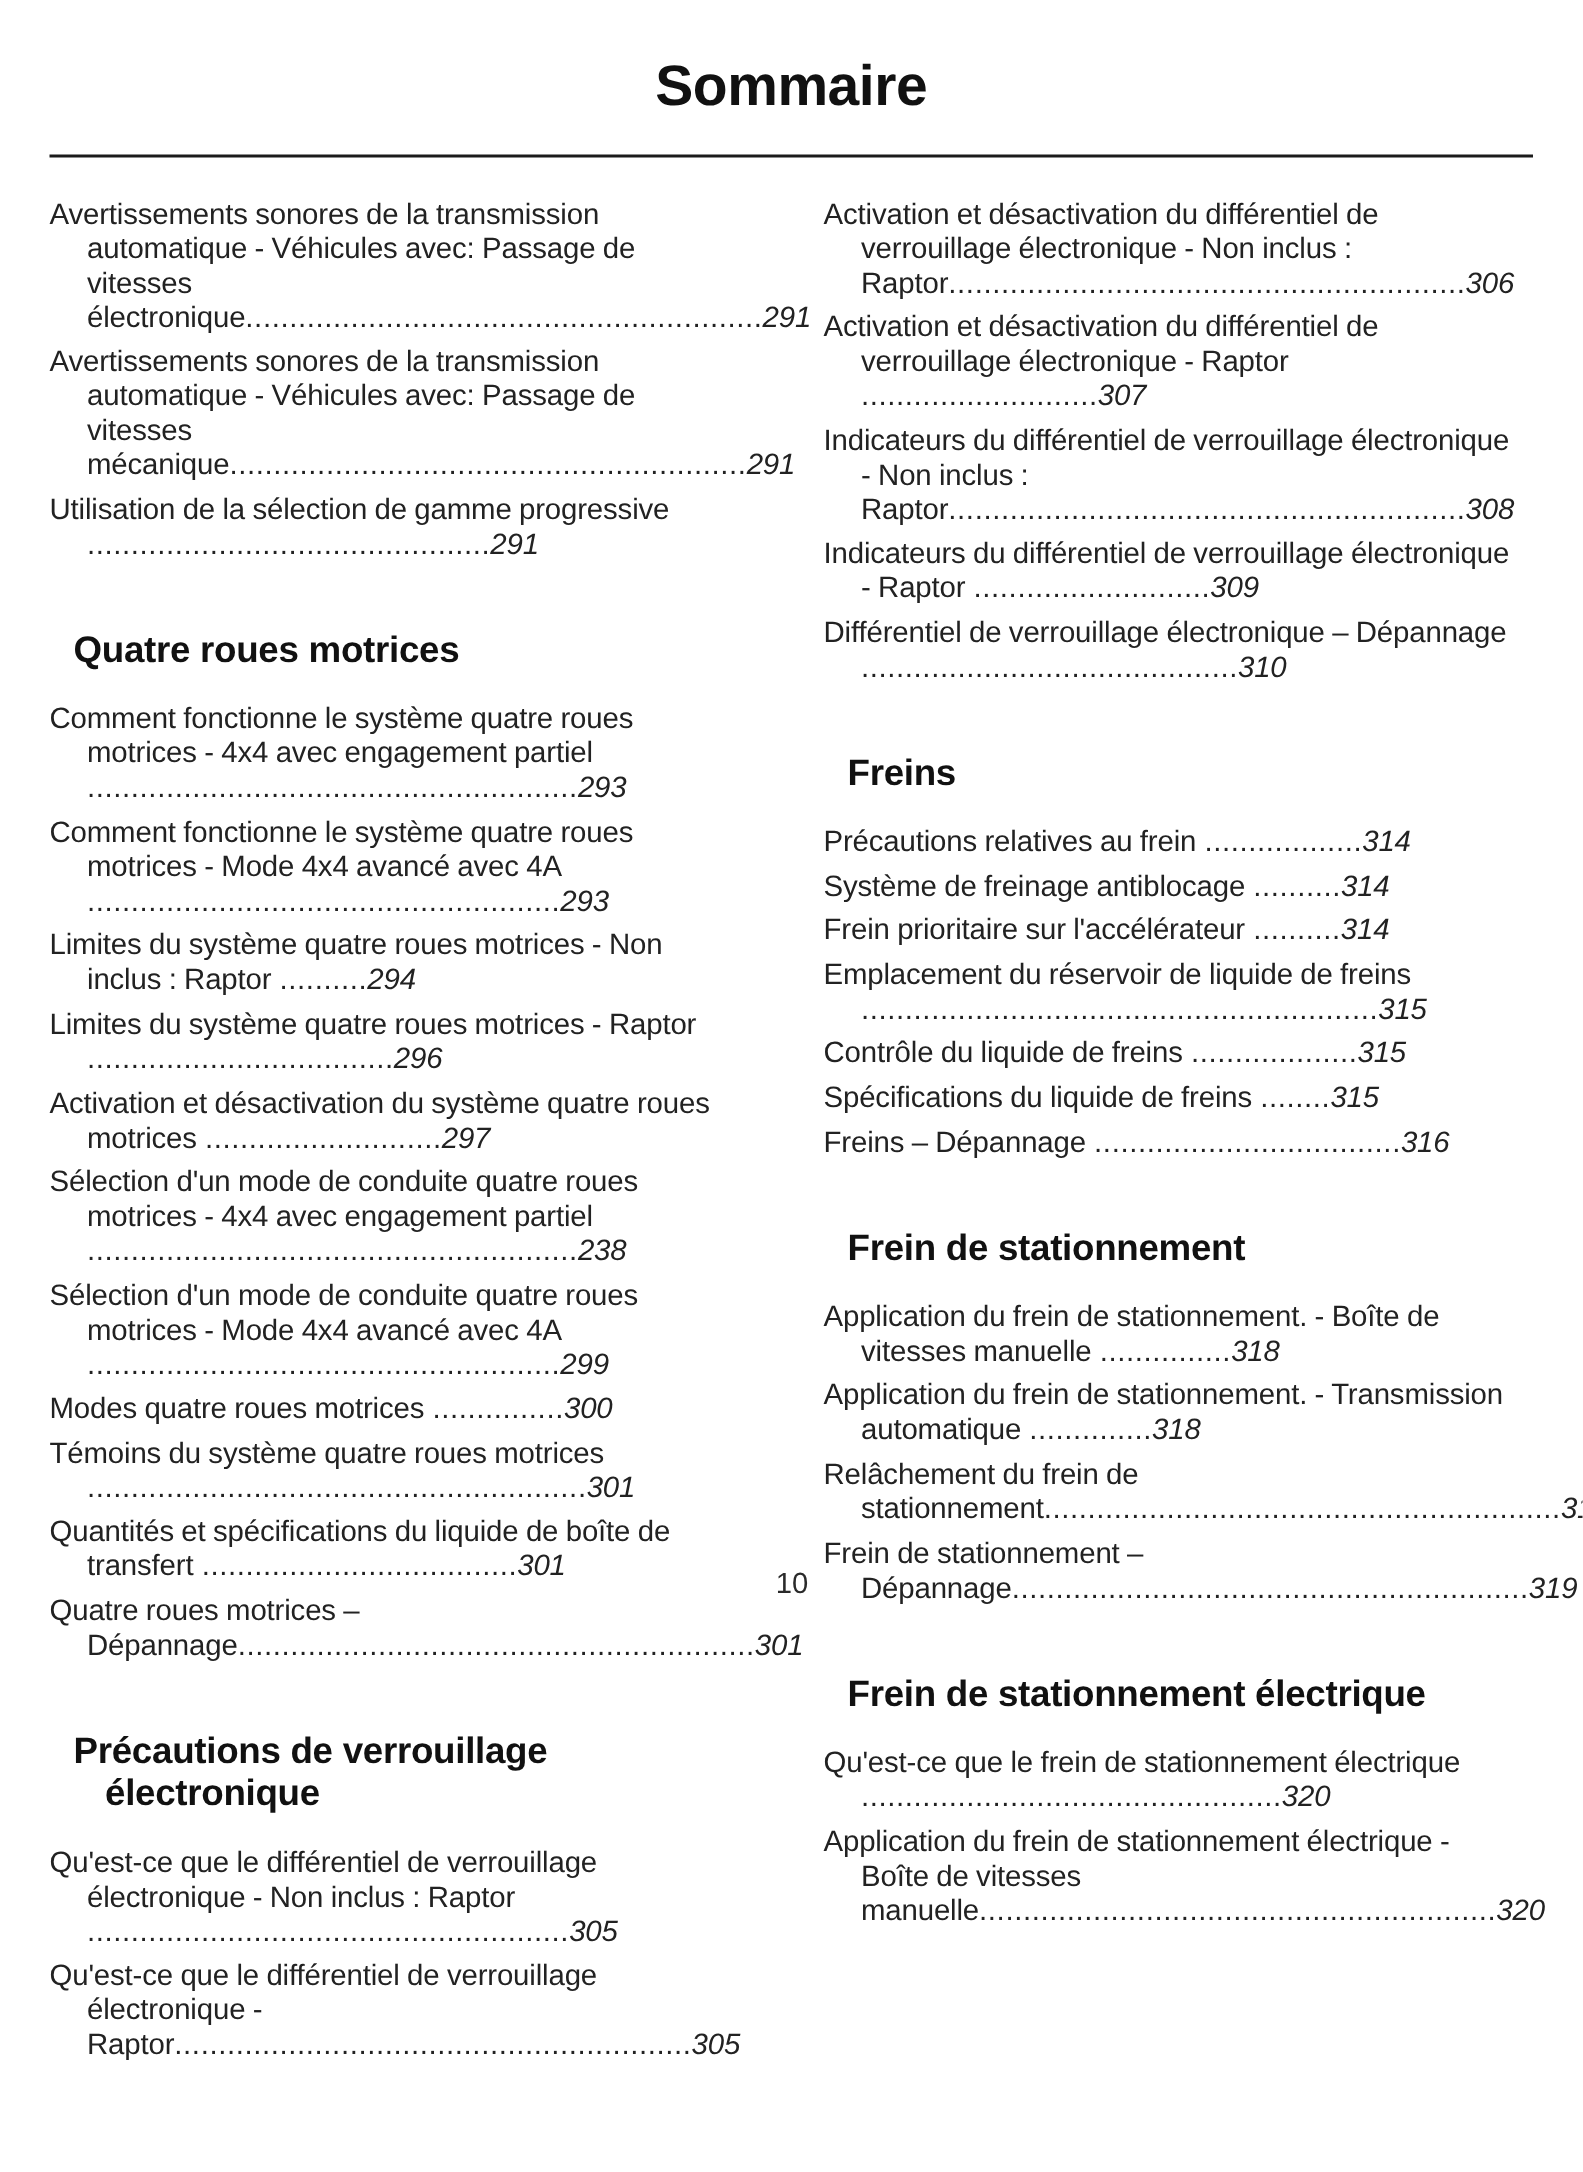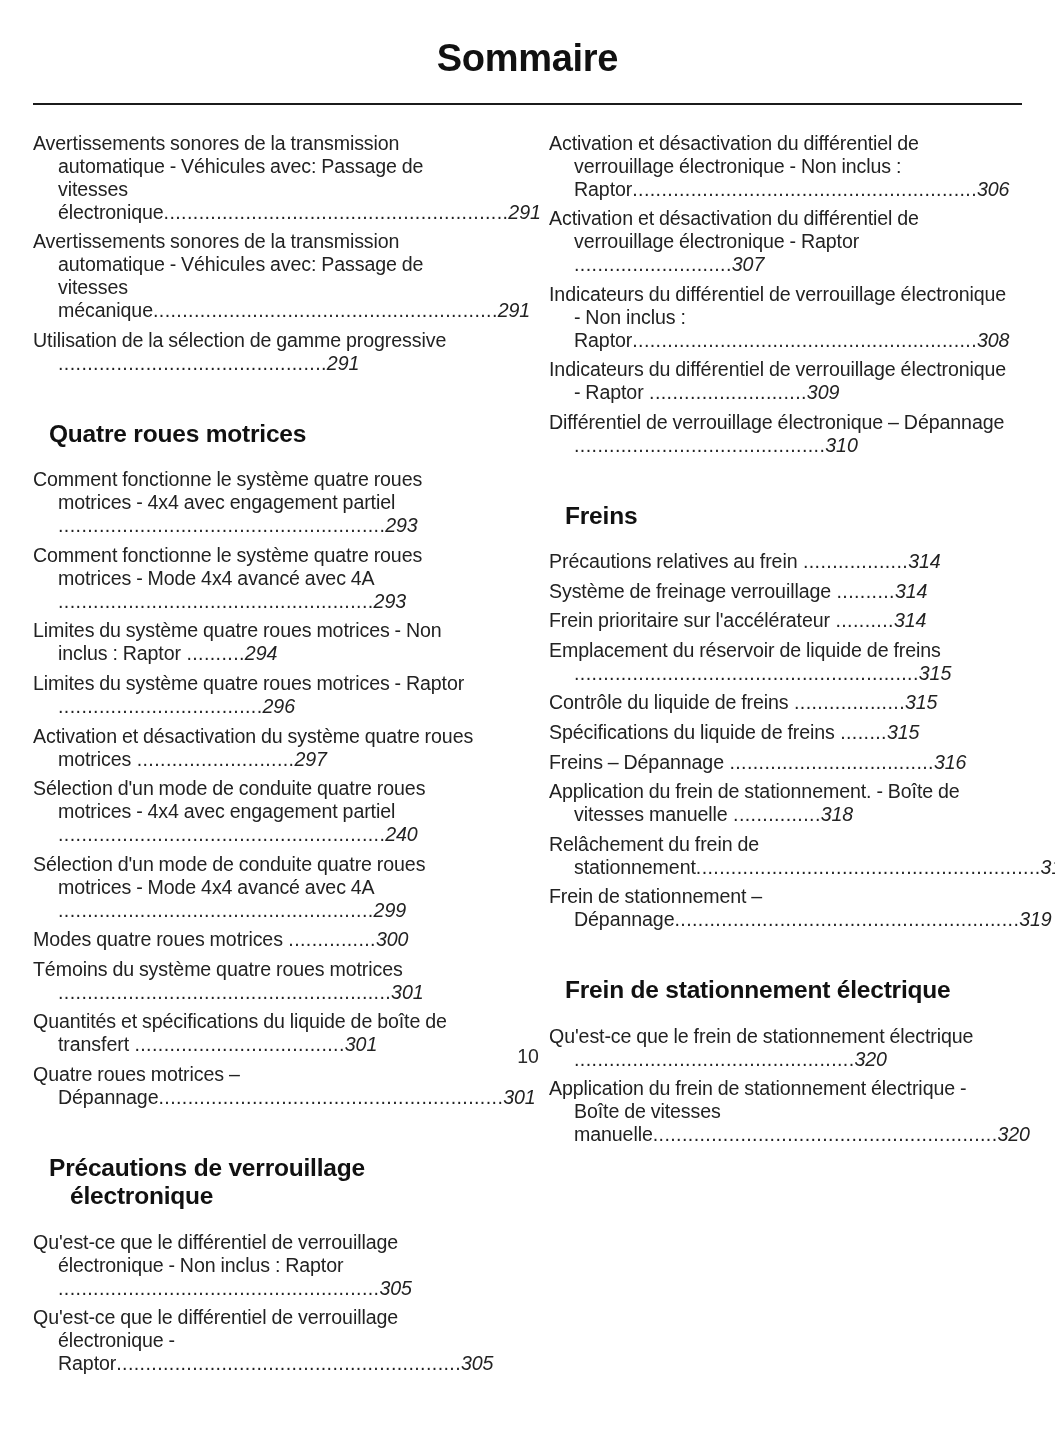--- a/index.html
+++ b/index.html
@@ -119,45 +119,47 @@
     <div class="column" id="col-0">
         <div class="entry"><span>Avertissements sonores de la transmission automatique - Véhicules avec: Passage de vitesses électronique</span><span class="leader">...........................................................</span><span class="pagenum">291</span></div>
         <div class="entry"><span>Avertissements sonores de la transmission automatique - Véhicules avec: Passage de vitesses mécanique</span><span class="leader">...........................................................</span><span class="pagenum">291</span></div>
         <div class="entry"><span>Utilisation de la sélection de gamme progressive</span><span class="leader"> ..............................................</span><span class="pagenum">291</span></div>
         <div class="section-heading"><span class="htext">Quatre roues motrices</span></div>
         <div class="entry"><span>Comment fonctionne le système quatre roues motrices - 4x4 avec engagement partiel</span><span class="leader"> ........................................................</span><span class="pagenum">293</span></div>
         <div class="entry"><span>Comment fonctionne le système quatre roues motrices - Mode 4x4 avancé avec 4A</span><span class="leader"> ......................................................</span><span class="pagenum">293</span></div>
         <div class="entry"><span>Limites du système quatre roues motrices - Non inclus : Raptor</span><span class="leader"> ..........</span><span class="pagenum">294</span></div>
         <div class="entry"><span>Limites du système quatre roues motrices - Raptor</span><span class="leader"> ...................................</span><span class="pagenum">296</span></div>
         <div class="entry"><span>Activation et désactivation du système quatre roues motrices</span><span class="leader"> ...........................</span><span class="pagenum">297</span></div>
-        <div class="entry"><span>Sélection d'un mode de conduite quatre roues motrices - 4x4 avec engagement partiel</span><span class="leader"> ........................................................</span><span class="pagenum">240</span></div>
+        <div class="entry"><span>Sélection d'un mode de conduite quatre roues motrices - 4x4 avec engagement partiel</span><span class="leader"> ........................................................</span><span class="pagenum">238</span></div>
         <div class="entry"><span>Sélection d'un mode de conduite quatre roues motrices - Mode 4x4 avancé avec 4A</span><span class="leader"> ......................................................</span><span class="pagenum">299</span></div>
         <div class="entry"><span>Modes quatre roues motrices</span><span class="leader"> ...............</span><span class="pagenum">300</span></div>
         <div class="entry"><span>Témoins du système quatre roues motrices</span><span class="leader"> .........................................................</span><span class="pagenum">301</span></div>
         <div class="entry"><span>Quantités et spécifications du liquide de boîte de transfert</span><span class="leader"> ....................................</span><span class="pagenum">301</span></div>
         <div class="entry"><span>Quatre roues motrices – Dépannage</span><span class="leader">...........................................................</span><span class="pagenum">301</span></div>
         <div class="section-heading"><span class="htext">Précautions de verrouillage électronique</span></div>
         <div class="entry"><span>Qu'est-ce que le différentiel de verrouillage électronique - Non inclus : Raptor</span><span class="leader"> .......................................................</span><span class="pagenum">305</span></div>
         <div class="entry"><span>Qu'est-ce que le différentiel de verrouillage électronique - Raptor</span><span class="leader">...........................................................</span><span class="pagenum">305</span></div>
       </div>
     <div class="column" id="col-1">
         <div class="entry"><span>Activation et désactivation du différentiel de verrouillage électronique - Non inclus : Raptor</span><span class="leader">...........................................................</span><span class="pagenum">306</span></div>
         <div class="entry"><span>Activation et désactivation du différentiel de verrouillage électronique - Raptor</span><span class="leader"> ...........................</span><span class="pagenum">307</span></div>
         <div class="entry"><span>Indicateurs du différentiel de verrouillage électronique - Non inclus : Raptor</span><span class="leader">...........................................................</span><span class="pagenum">308</span></div>
         <div class="entry"><span>Indicateurs du différentiel de verrouillage électronique - Raptor</span><span class="leader"> ...........................</span><span class="pagenum">309</span></div>
         <div class="entry"><span>Différentiel de verrouillage électronique – Dépannage</span><span class="leader"> ...........................................</span><span class="pagenum">310</span></div>
         <div class="section-heading"><span class="htext">Freins</span></div>
         <div class="entry"><span>Précautions relatives au frein</span><span class="leader"> ..................</span><span class="pagenum">314</span></div>
-        <div class="entry"><span>Système de freinage verrouillage</span><span class="leader"> ..........</span><span class="pagenum">314</span></div>
+        <div class="entry"><span>Système de freinage antiblocage</span><span class="leader"> ..........</span><span class="pagenum">314</span></div>
         <div class="entry"><span>Frein prioritaire sur l'accélérateur</span><span class="leader"> ..........</span><span class="pagenum">314</span></div>
         <div class="entry"><span>Emplacement du réservoir de liquide de freins</span><span class="leader"> ...........................................................</span><span class="pagenum">315</span></div>
         <div class="entry"><span>Contrôle du liquide de freins</span><span class="leader"> ...................</span><span class="pagenum">315</span></div>
         <div class="entry"><span>Spécifications du liquide de freins</span><span class="leader"> ........</span><span class="pagenum">315</span></div>
         <div class="entry"><span>Freins – Dépannage</span><span class="leader"> ...................................</span><span class="pagenum">316</span></div>
+        <div class="section-heading"><span class="htext">Frein de stationnement</span></div>
         <div class="entry"><span>Application du frein de stationnement. - Boîte de vitesses manuelle</span><span class="leader"> ...............</span><span class="pagenum">318</span></div>
+        <div class="entry"><span>Application du frein de stationnement. - Transmission automatique</span><span class="leader"> ..............</span><span class="pagenum">318</span></div>
         <div class="entry"><span>Relâchement du frein de stationnement</span><span class="leader">...........................................................</span><span class="pagenum">318</span></div>
         <div class="entry"><span>Frein de stationnement – Dépannage</span><span class="leader">...........................................................</span><span class="pagenum">319</span></div>
         <div class="section-heading"><span class="htext">Frein de stationnement électrique</span></div>
         <div class="entry"><span>Qu'est-ce que le frein de stationnement électrique</span><span class="leader">  ................................................</span><span class="pagenum">320</span></div>
         <div class="entry"><span>Application du frein de stationnement électrique - Boîte de vitesses manuelle</span><span class="leader">...........................................................</span><span class="pagenum">320</span></div>
       </div>
   </div>
 
   <div class="page-footer">
     <span class="folio">10</span>

